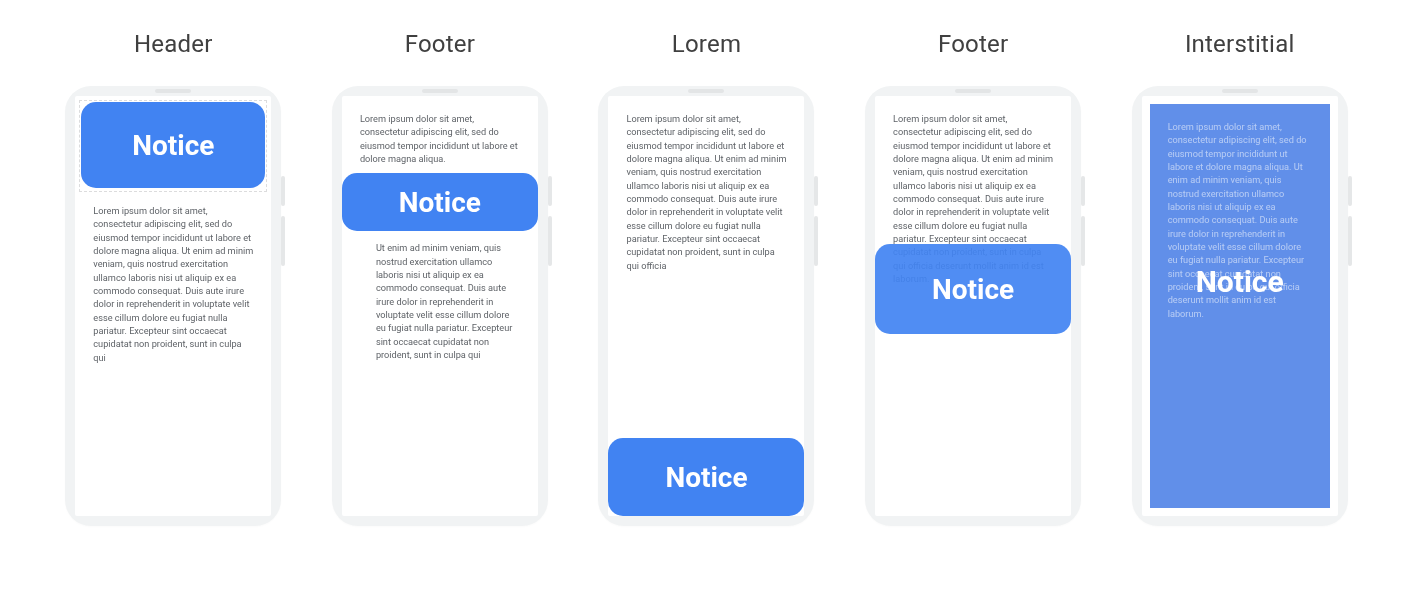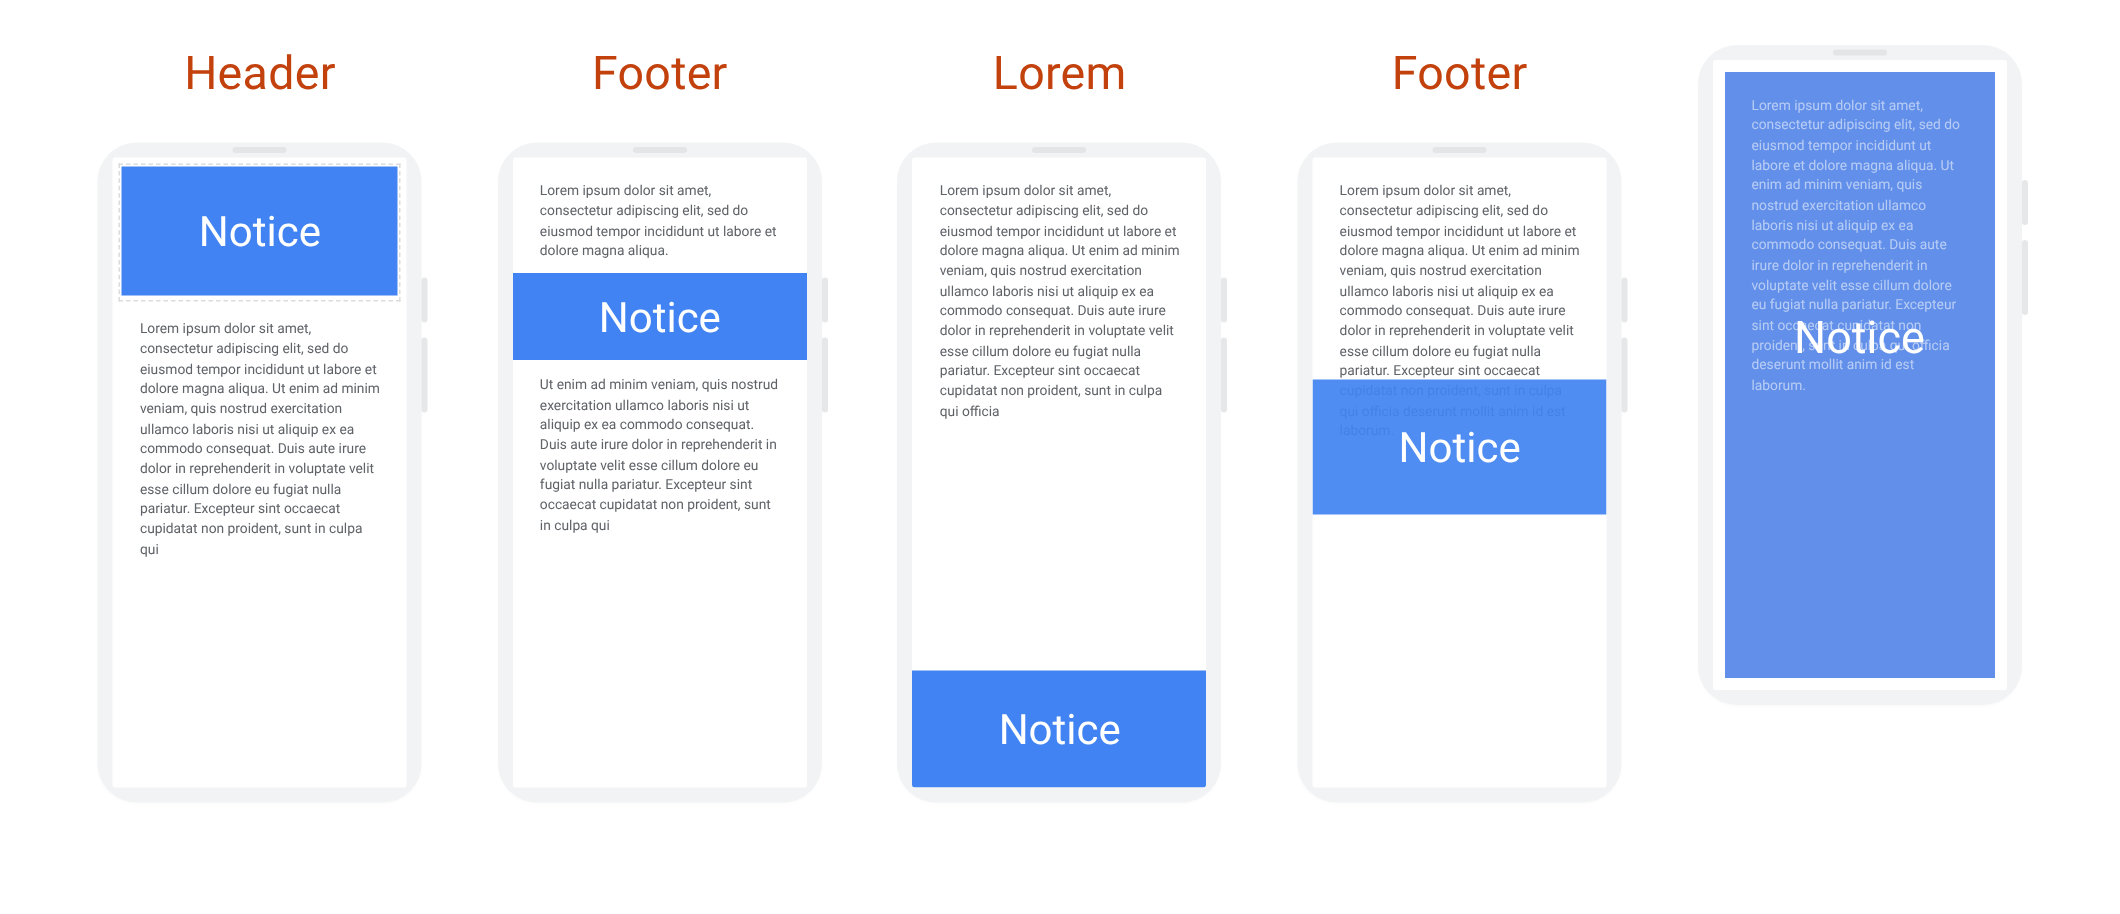--- a/index.html
+++ b/index.html
@@ -18,22 +18,22 @@
     align-items: flex-start;
     padding: 30px 40px 0 40px;
   }
   .col {
     display: flex;
     flex-direction: column;
     align-items: center;
     flex: 1;
   }
   .label {
-    font-size: 31px;
-    color: #c2410c;
+    font-size: 24px;
+    color: #404040;
     font-weight: 400;
     margin-bottom: 28px;
     letter-spacing: 0.2px;
   }
   .phone {
     width: 216px;
     height: 440px;
     background: #f1f3f4;
     border-radius: 26px;
     padding: 10px;
@@ -73,21 +73,22 @@
     color: #5f6368;
     word-break: normal;
   }
   .notice {
     background: #4183f2;
     color: #ffffff;
     font-size: 28px;
     display: flex;
     align-items: center;
     justify-content: center;
-    font-weight: 400;
+    font-weight: 700;
+    border-radius: 15px;
   }
   
   .variant-header .notice.nh {
     height: 86px;
     margin: 6px 6px 0 6px;
   }
   
   .variant-header .screen::after {
     content:"";
     position:absolute;
@@ -99,21 +100,21 @@
   .variant-header .body-after {
     padding: 16px 18px 0 18px;
   }
   
   .variant-inline .top-block { padding: 16px 18px 8px 18px; }
   .variant-inline .notice.ni {
     height: 58px;
     margin: 0 0 0 0;
     width: 100%;
   }
-  .variant-inline .bottom-block { padding: 10px 18px 0 18px; }
+  .variant-inline .bottom-block { padding: 10px 18px 0 34px; }
   
   .variant-footer .body-above { padding: 16px 18px 0 18px; height: calc(100% - 86px); overflow:hidden;}
   .variant-footer .notice.nf {
     position: absolute;
     left: 0; right: 0; bottom: 0;
     height: 78px;
   }
   
   .variant-modal .body-full { padding: 16px 18px; }
   .variant-modal .notice.nm {
@@ -201,20 +202,21 @@
       <div class="screen">
         <div class="body-full">
           <div class="filler">Lorem ipsum dolor sit amet, consectetur adipiscing elit, sed do eiusmod tempor incididunt ut labore et dolore magna aliqua. Ut enim ad minim veniam, quis nostrud exercitation ullamco laboris nisi ut aliquip ex ea commodo consequat. Duis aute irure dolor in reprehenderit in voluptate velit esse cillum dolore eu fugiat nulla pariatur. Excepteur sint occaecat cupidatat non proident, sunt in culpa qui officia deserunt mollit anim id est laborum.</div>
         </div>
         <div class="notice nm">Notice</div>
       </div>
     </div>
   </div>
 
   <div class="col">
+    <div class="label">Interstitial</div>
     <div class="phone variant-interstitial">
       <div class="earpiece"></div>
       <div class="screen">
         <div class="overlay">
           <div class="filler behind">Lorem ipsum dolor sit amet, consectetur adipiscing elit, sed do eiusmod tempor incididunt ut labore et dolore magna aliqua. Ut enim ad minim veniam, quis nostrud exercitation ullamco laboris nisi ut aliquip ex ea commodo consequat. Duis aute irure dolor in reprehenderit in voluptate velit esse cillum dolore eu fugiat nulla pariatur. Excepteur sint occaecat cupidatat non proident, sunt in culpa qui officia deserunt mollit anim id est laborum.</div>
           <div class="notice nint">Notice</div>
         </div>
       </div>
     </div>
   </div>

